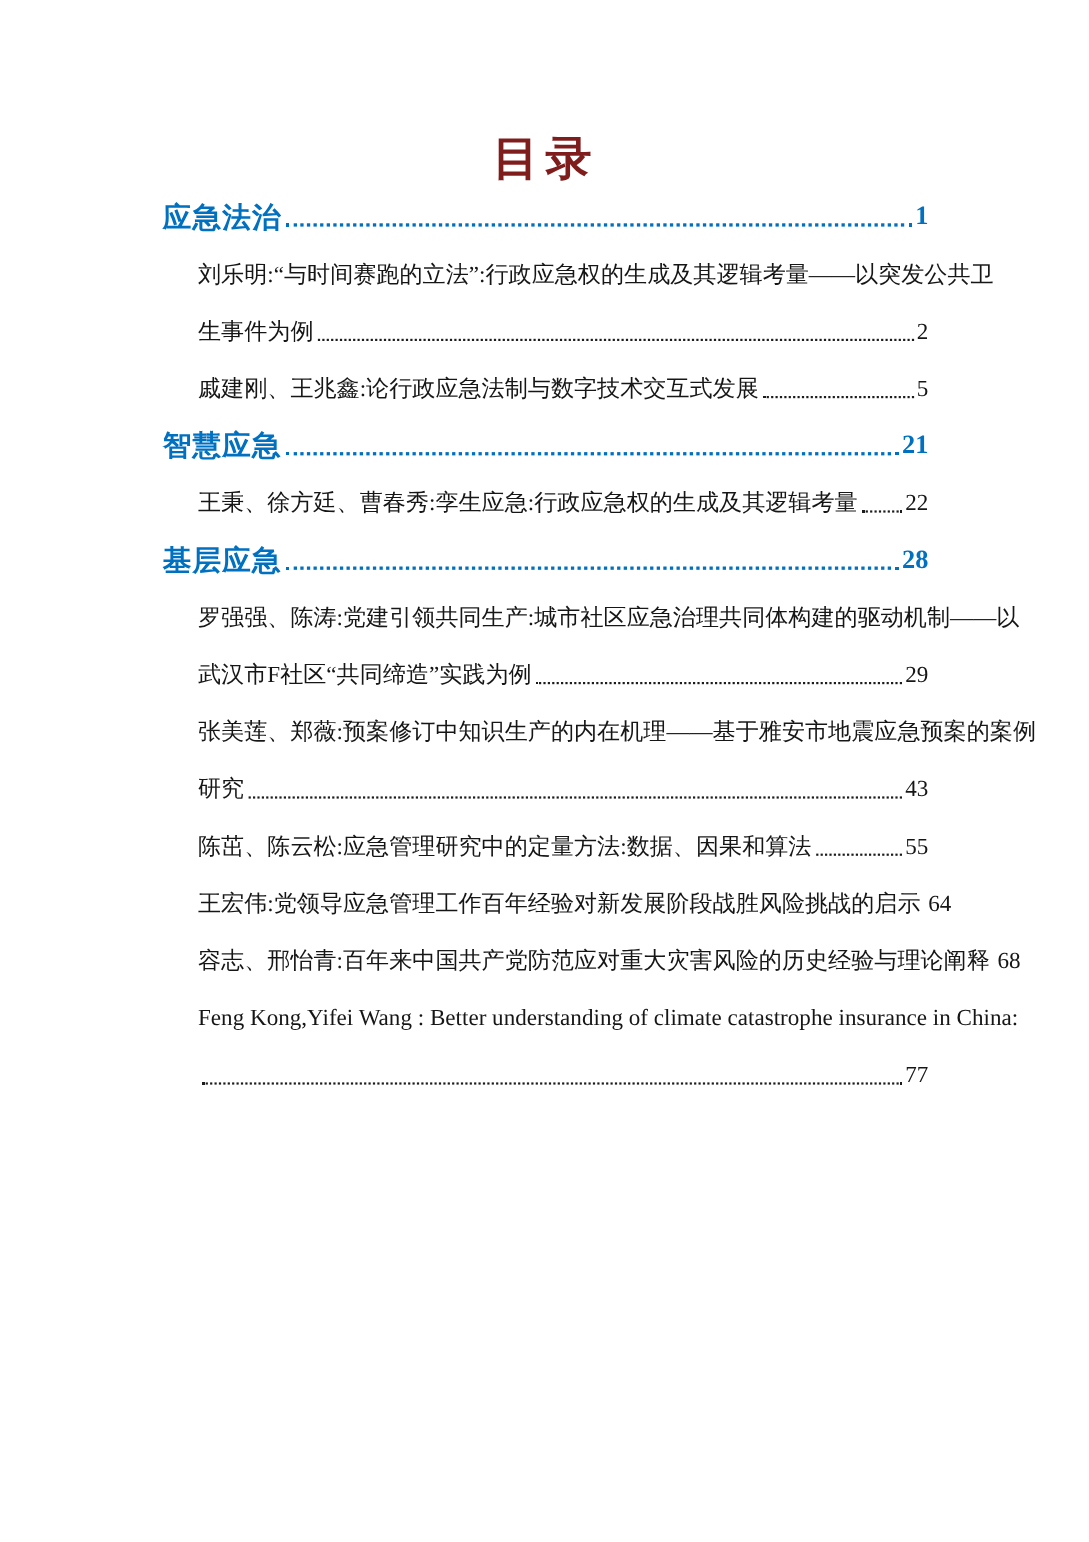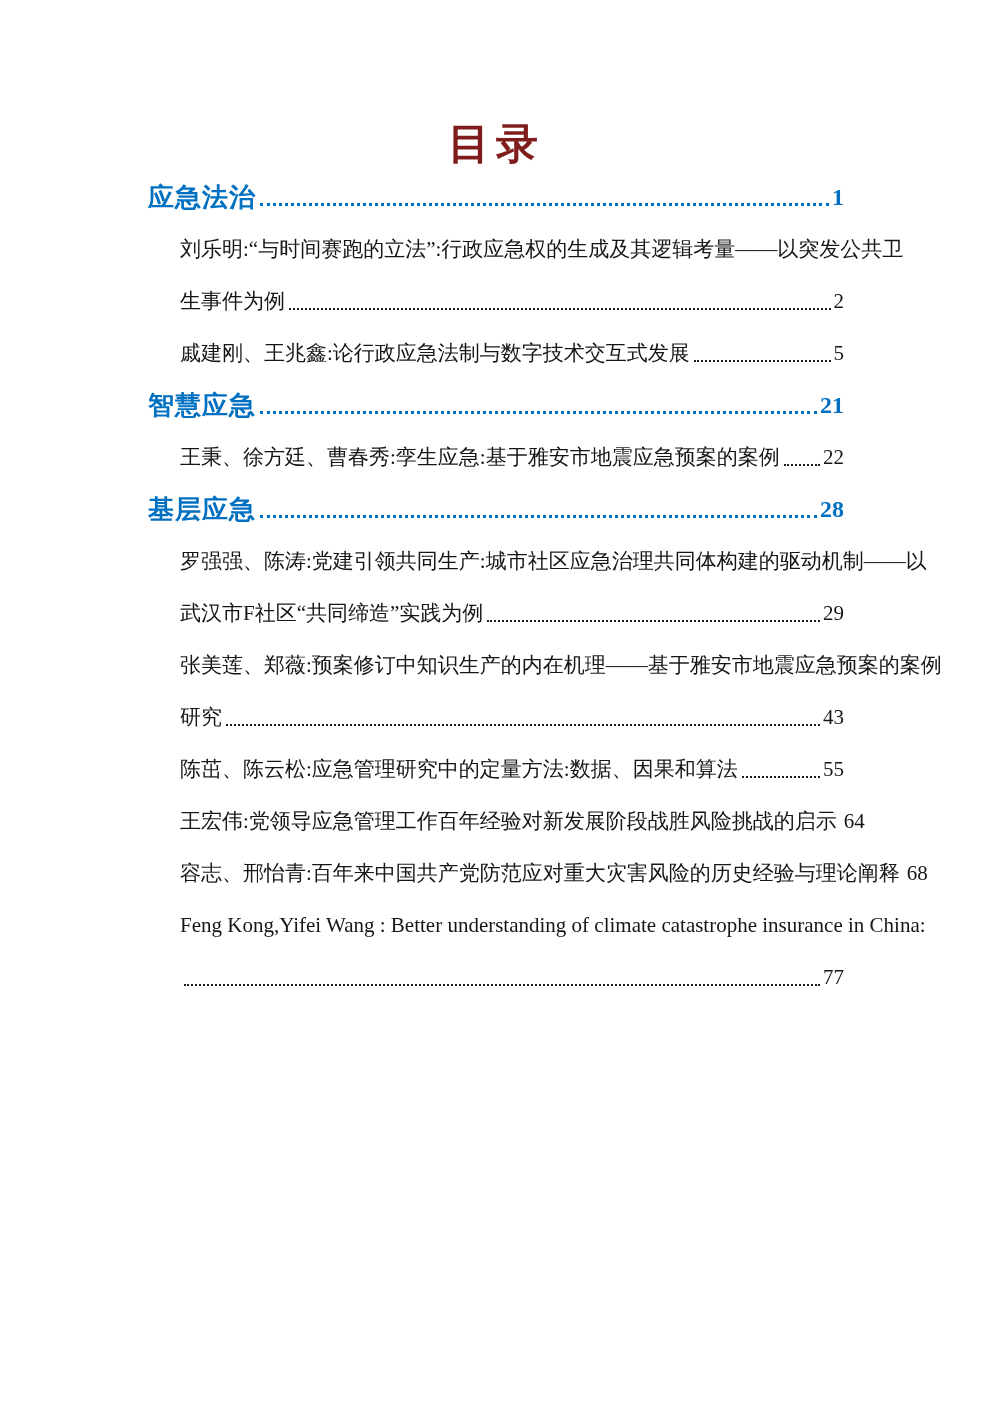--- a/index.html
+++ b/index.html
@@ -111,21 +111,21 @@
           <span class="label">戚建刚、王兆鑫:论行政应急法制与数字技术交互式发展</span>
           <span class="dots"></span>
           <span class="pagenum">5</span>
         </div>
         <div class="row section">
           <span class="label">智慧应急</span>
           <span class="dots"></span>
           <span class="pagenum">21</span>
         </div>
         <div class="row entry">
-          <span class="label">王秉、徐方廷、曹春秀:孪生应急:基于雅安市地震应急预案的案例</span>
+          <span class="label">王秉、徐方廷、曹春秀:孪生应急:行政应急权的生成及其逻辑考量</span>
           <span class="dots"></span>
           <span class="pagenum">22</span>
         </div>
         <div class="row section">
           <span class="label">基层应急</span>
           <span class="dots"></span>
           <span class="pagenum">28</span>
         </div>
         <div class="row entry">
           <span class="label">罗强强、陈涛:党建引领共同生产:城市社区应急治理共同体构建的驱动机制——以</span>

